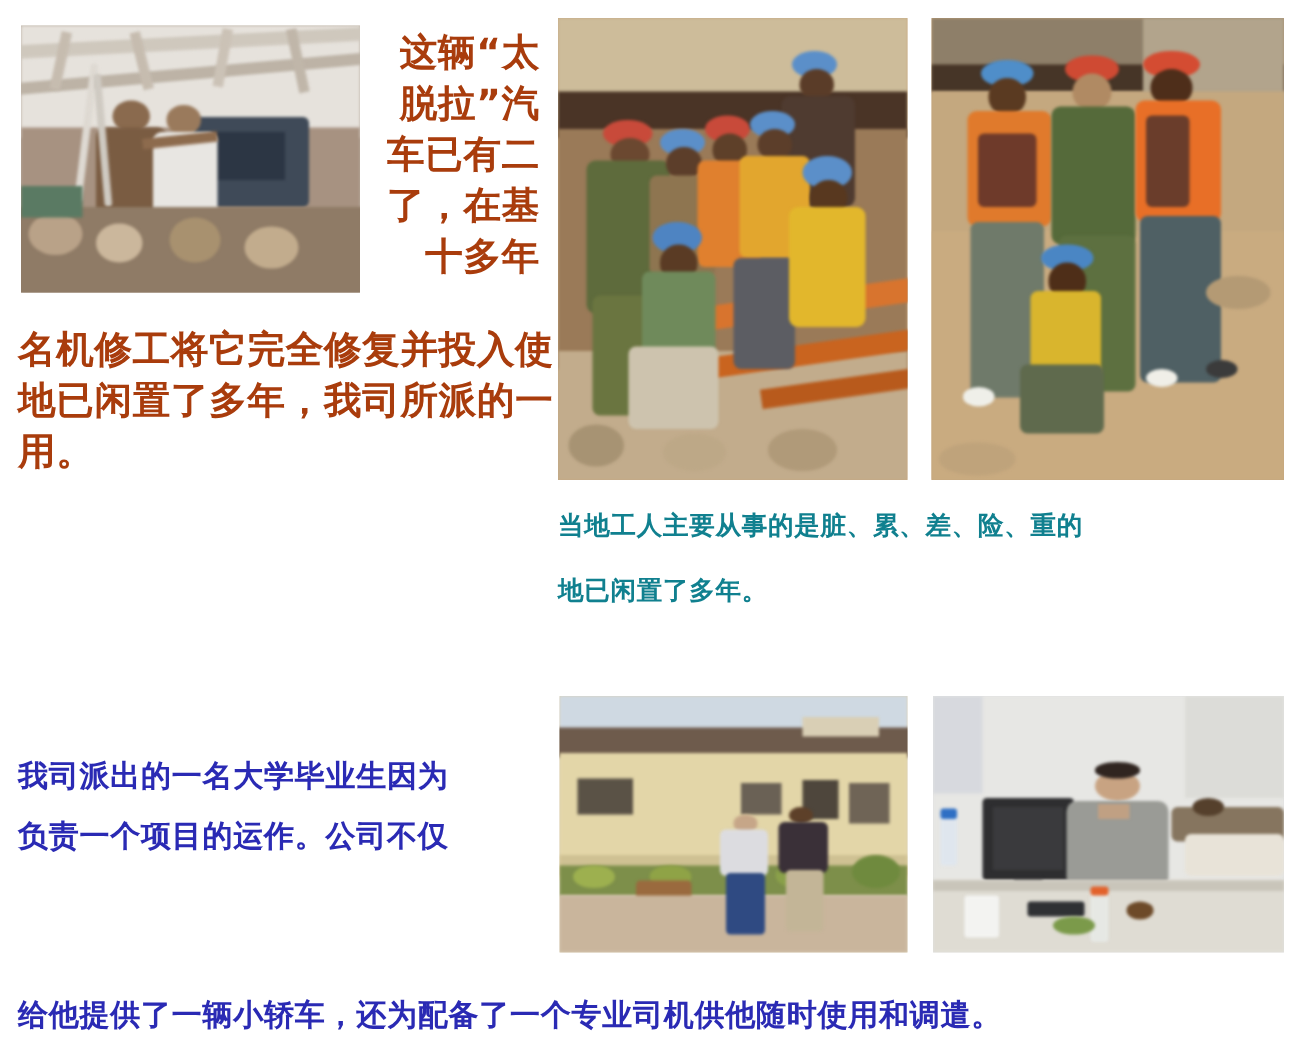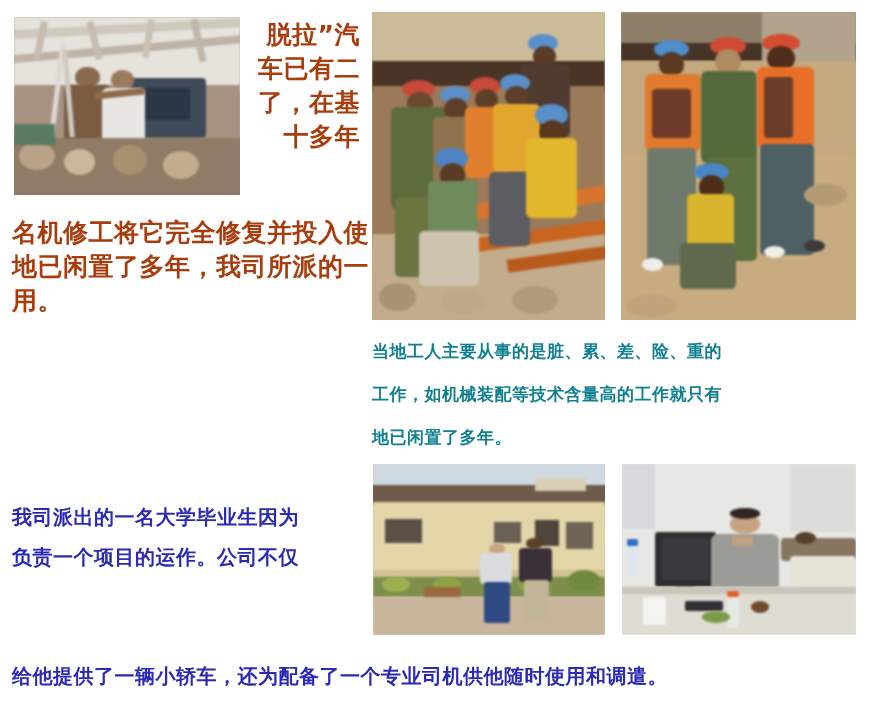--- a/index.html
+++ b/index.html
@@ -222,35 +222,35 @@
   <div class="rect soft" style="left:45%;top:76%;width:5%;height:20%;background:#e6e8e4;border-radius:2px;"></div>
   <div class="rect soft" style="left:45%;top:74%;width:5%;height:4%;background:#e2622c;border-radius:2px;"></div>
   <div class="blob soft" style="left:55%;top:80%;width:8%;height:7%;background:#6d4a29;"></div>
   <div class="blob soft" style="left:34%;top:86%;width:12%;height:7%;background:#7b9a4a;"></div>
 
   <div class="rect soft" style="left:2%;top:46%;width:5%;height:20%;background:#dfe6ee;border-radius:2px;"></div>
   <div class="rect soft" style="left:2%;top:44%;width:5%;height:4%;background:#2f6fc4;border-radius:2px;"></div>
 </div>
 
 <div class="txt red block-red narrow-col" style="left:248px; top:18px; width:112px;">
+  <span class="line">这辆“太</span>
   <span class="line">脱拉”汽</span>
   <span class="line">车已有二</span>
   <span class="line">了，在基</span>
   <span class="line">十多年</span>
 </div>
 
 <div class="txt red block-red" style="left:12px; top:216px; width:350px;">
   <span class="line">名机修工将它完全修复并投入使</span>
   <span class="line">地已闲置了多年，我司所派的一</span>
   <span class="line">用。</span>
 </div>
 
 <div class="txt teal block-teal" style="left:372px; top:331px; width:495px;">
   <span class="line">当地工人主要从事的是脏、累、差、险、重的</span>
-  <span class="line">工作，如机械装配等技术含量高的工作就只有</span>
   <span class="line">地已闲置了多年。</span>
 </div>
 
 <div class="txt blue block-blue" style="left:12px; top:498px; width:350px;">
   <span class="line">我司派出的一名大学毕业生因为</span>
   <span class="line">负责一个项目的运作。公司不仅</span>
 </div>
 
 <div class="txt blue block-blue" style="left:12px; top:657px; width:855px;">
   <span class="line">给他提供了一辆小轿车，还为配备了一个专业司机供他随时使用和调遣。</span>

